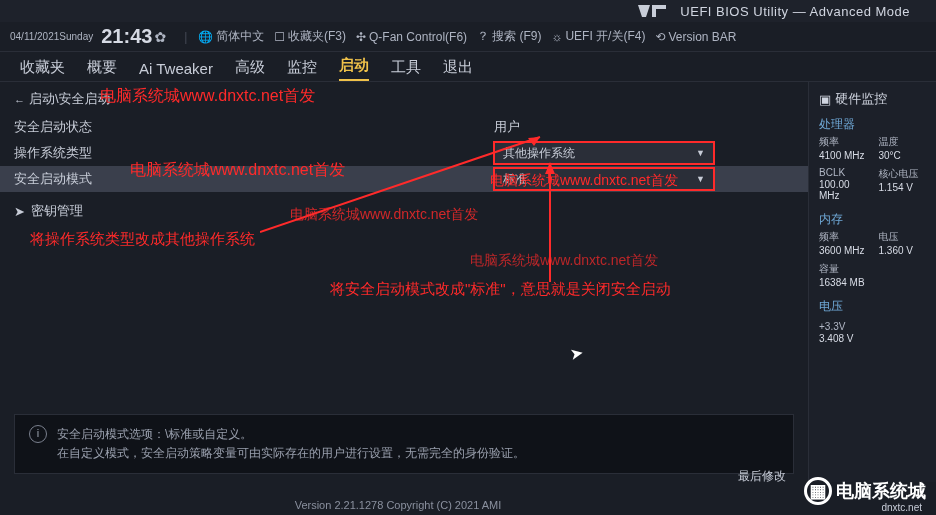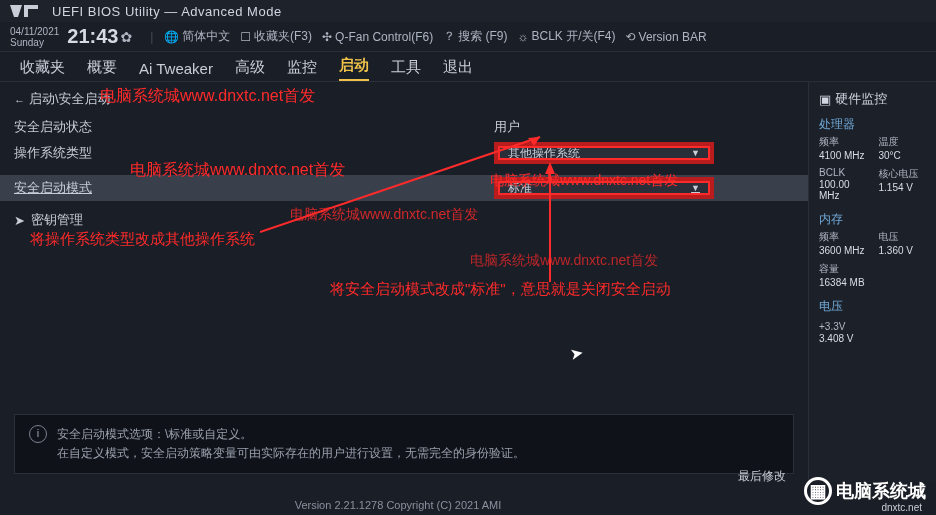--- a/index.html
+++ b/index.html
@@ -1,45 +1,45 @@
 <!DOCTYPE html>
 <html><head>
 <meta charset="utf-8">
 <style>
 * { margin: 0; padding: 0; box-sizing: border-box; font-family: "Microsoft YaHei", Arial, sans-serif; }
 body { width: 936px; height: 515px; background: #1a1e26; color: #c8cdd8; overflow: hidden; position: relative; }
-.header { height: 22px; background: #1e222b; display: flex; align-items: center; padding: 0 8px; font-size: 13px; }
+.header { height: 22px; background: #1e222b; display: flex; align-items: center; padding: 0 26px; font-size: 13px; justify-content: flex-end; }
 .logo { width: 32px; height: 16px; margin-right: 12px; display:flex; align-items:center; }
 .logo svg { fill:#c8cdd8; }
 .title { color: #d0d5e0; font-weight: 500; letter-spacing: 0.5px; }
 
 .topbar { height: 30px; display: flex; align-items: center; padding: 0 10px; font-size: 12px; color: #aeb4c2; border-bottom: 1px solid #2a2e38; }
-.date-block { display: flex; flex-direction: column; font-size: 10px; line-height: 11px; margin-right: 8px; }
+.date-block { display: flex; flex-direction: row; font-size: 10px; line-height: 11px; margin-right: 8px; }
 .time { font-size: 20px; font-weight: 600; color: #d6dae4; margin-right: 2px; }
 .gear-icon { margin-right: 12px; font-size: 14px; }
 .sep { color: #454a56; margin: 0 6px; }
 .top-item { margin: 0 5px; display: inline-flex; align-items: center; gap: 3px; white-space: nowrap; }
 
 .tabs { height: 30px; display: flex; align-items: flex-end; padding: 0 20px; gap: 22px; border-bottom: 1px solid #2a2e38; font-size: 15px; }
 .tab { color: #c8cdd8; padding-bottom: 4px; cursor: pointer; }
 .tab.active { color: #f0c24a; border-bottom: 2px solid #f0c24a; font-weight:600; }
 
 .body { display: flex; height: 400px; }
 .main { flex: 1; padding: 8px 14px; position: relative; }
 .side { width: 128px; background: #1c2029; border-left: 1px solid #2a2e38; padding: 8px 10px; font-size: 11px; }
 
 .breadcrumb { font-size: 13px; color: #c8cdd8; margin-bottom: 6px; display:flex; align-items:center; gap:4px; }
 .breadcrumb .arr { font-size: 11px; }
 
 .row { display: flex; align-items: center; height: 26px; font-size: 13px; }
 .row .lbl { flex: 0 0 480px; color: #c8cdd8; }
 .row .val { flex: 1; color: #c8cdd8; }
-.row.selected { background: #3a3f4c; margin: 9px -14px; padding: 0 14px; text-decoration: underline; }
-
-.dropdown { width: 220px; height: 22px; background: #2a2e38; border: 6px solid #b91c1c; display: flex; align-items: center; justify-content: space-between; padding: 0 8px; font-size: 12px; color: #c8cdd8; position:relative; }
+.row.selected { background: #3a3f4c; margin: 0 -14px; padding: 0 14px; }
+
+.dropdown { width: 220px; height: 22px; background: #2a2e38; border: 1px solid #b91c1c; display: flex; align-items: center; justify-content: space-between; padding: 0 8px; font-size: 12px; color: #c8cdd8; position:relative; }
 .dropdown.red-focus::after { content:''; position:absolute; inset:-2px; border:2px solid #ff2a2a; pointer-events:none; }
 .caret { font-size: 9px; }
 
 .expander { margin-top: 10px; font-size: 13px; color: #c8cdd8; display:flex; align-items:center; gap:6px; }
 
 .info-box { position: absolute; left: 14px; right: 14px; bottom: 8px; background: #0f1218; border: 1px solid #2a2e38; padding: 10px 14px; font-size: 12px; color: #9aa0ae; display:flex; gap:10px; line-height:1.6; }
 .info-icon { width:18px; height:18px; border:1px solid #7a808e; border-radius:50%; display:flex; align-items:center; justify-content:center; font-size:11px; flex-shrink:0; }
 
 .side-title { font-size: 13px; color: #d0d5e0; margin-bottom: 8px; display:flex; align-items:center; gap:4px; }
 .side-section { color: #6fa8d6; font-size: 12px; margin: 6px 0 2px; }
@@ -77,21 +77,21 @@
     <span>04/11/2021</span>
     <span>Sunday</span>
   </div>
   <span class="time">21:43</span>
   <span class="gear-icon">✿</span>
   <span class="sep">|</span>
   <span class="top-item">🌐 <span>简体中文</span></span>
   <span class="top-item">☐ <span>收藏夹(F3)</span></span>
   <span class="top-item">✣ <span>Q-Fan Control(F6)</span></span>
   <span class="top-item">？ <span>搜索 (F9)</span></span>
-  <span class="top-item">☼ <span>BCLK 开/关(F4)</span></span>
+  <span class="top-item">☼ <span>UEFI 开/关(F4)</span></span>
   <span class="top-item">⟲ <span>Version BAR</span></span>
 </div>
 
 <div class="tabs">
   <span class="tab">收藏夹</span>
   <span class="tab">概要</span>
   <span class="tab">Ai Tweaker</span>
   <span class="tab">高级</span>
   <span class="tab">监控</span>
   <span class="tab active">启动</span>

